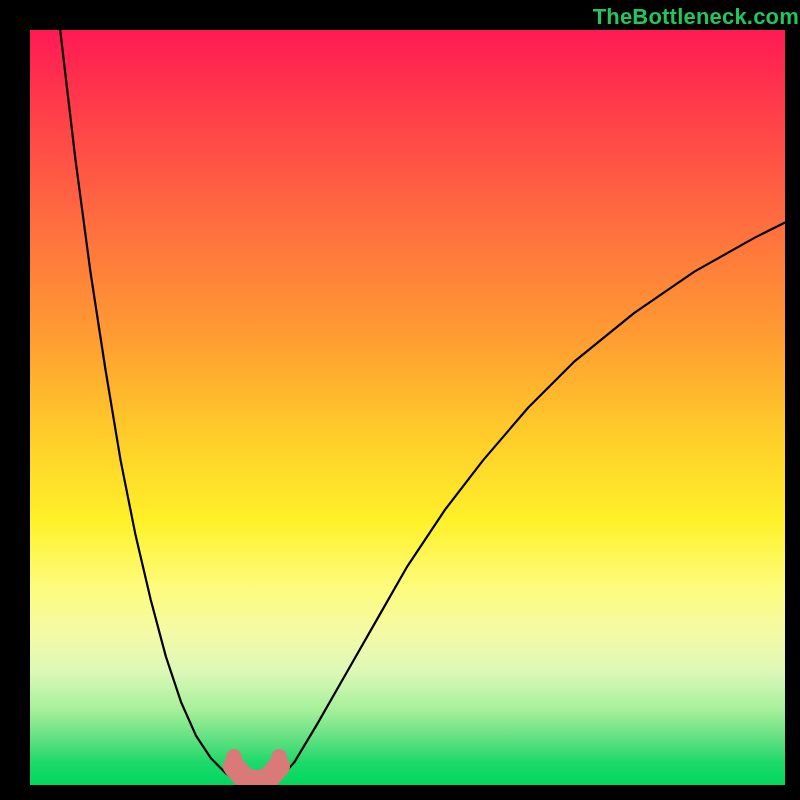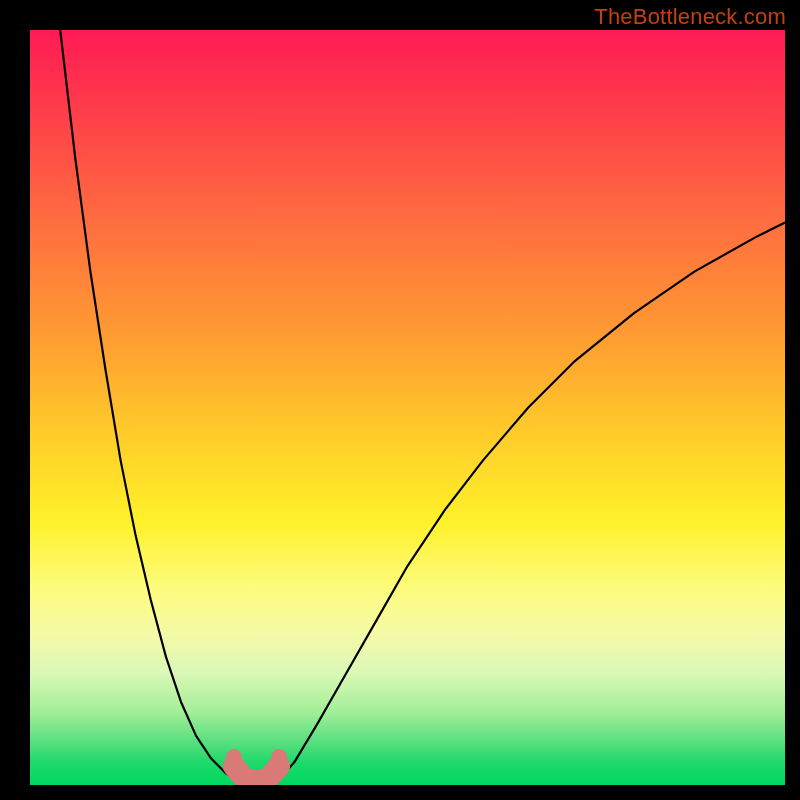--- a/index.html
+++ b/index.html
@@ -34,25 +34,25 @@
       #dcf8b7 85%,
       #a6f09a 90%,
       #5fe080 94%,
       #1ed96a 97%,
       #00d85f 100%
     );
   }
   .watermark {
     position: absolute;
     top: 4px;
-    right: 14px;
-    color: #c2410c;
+    right: 1px;
+    color: #22c55e;
     font-size: 22px;
     letter-spacing: 0.2px;
-    font-weight: 400;
+    font-weight: 700;
   }
   svg {
     position: absolute;
     left: 0;
     top: 0;
   }
 </style>
 </head>
 <body>
 

